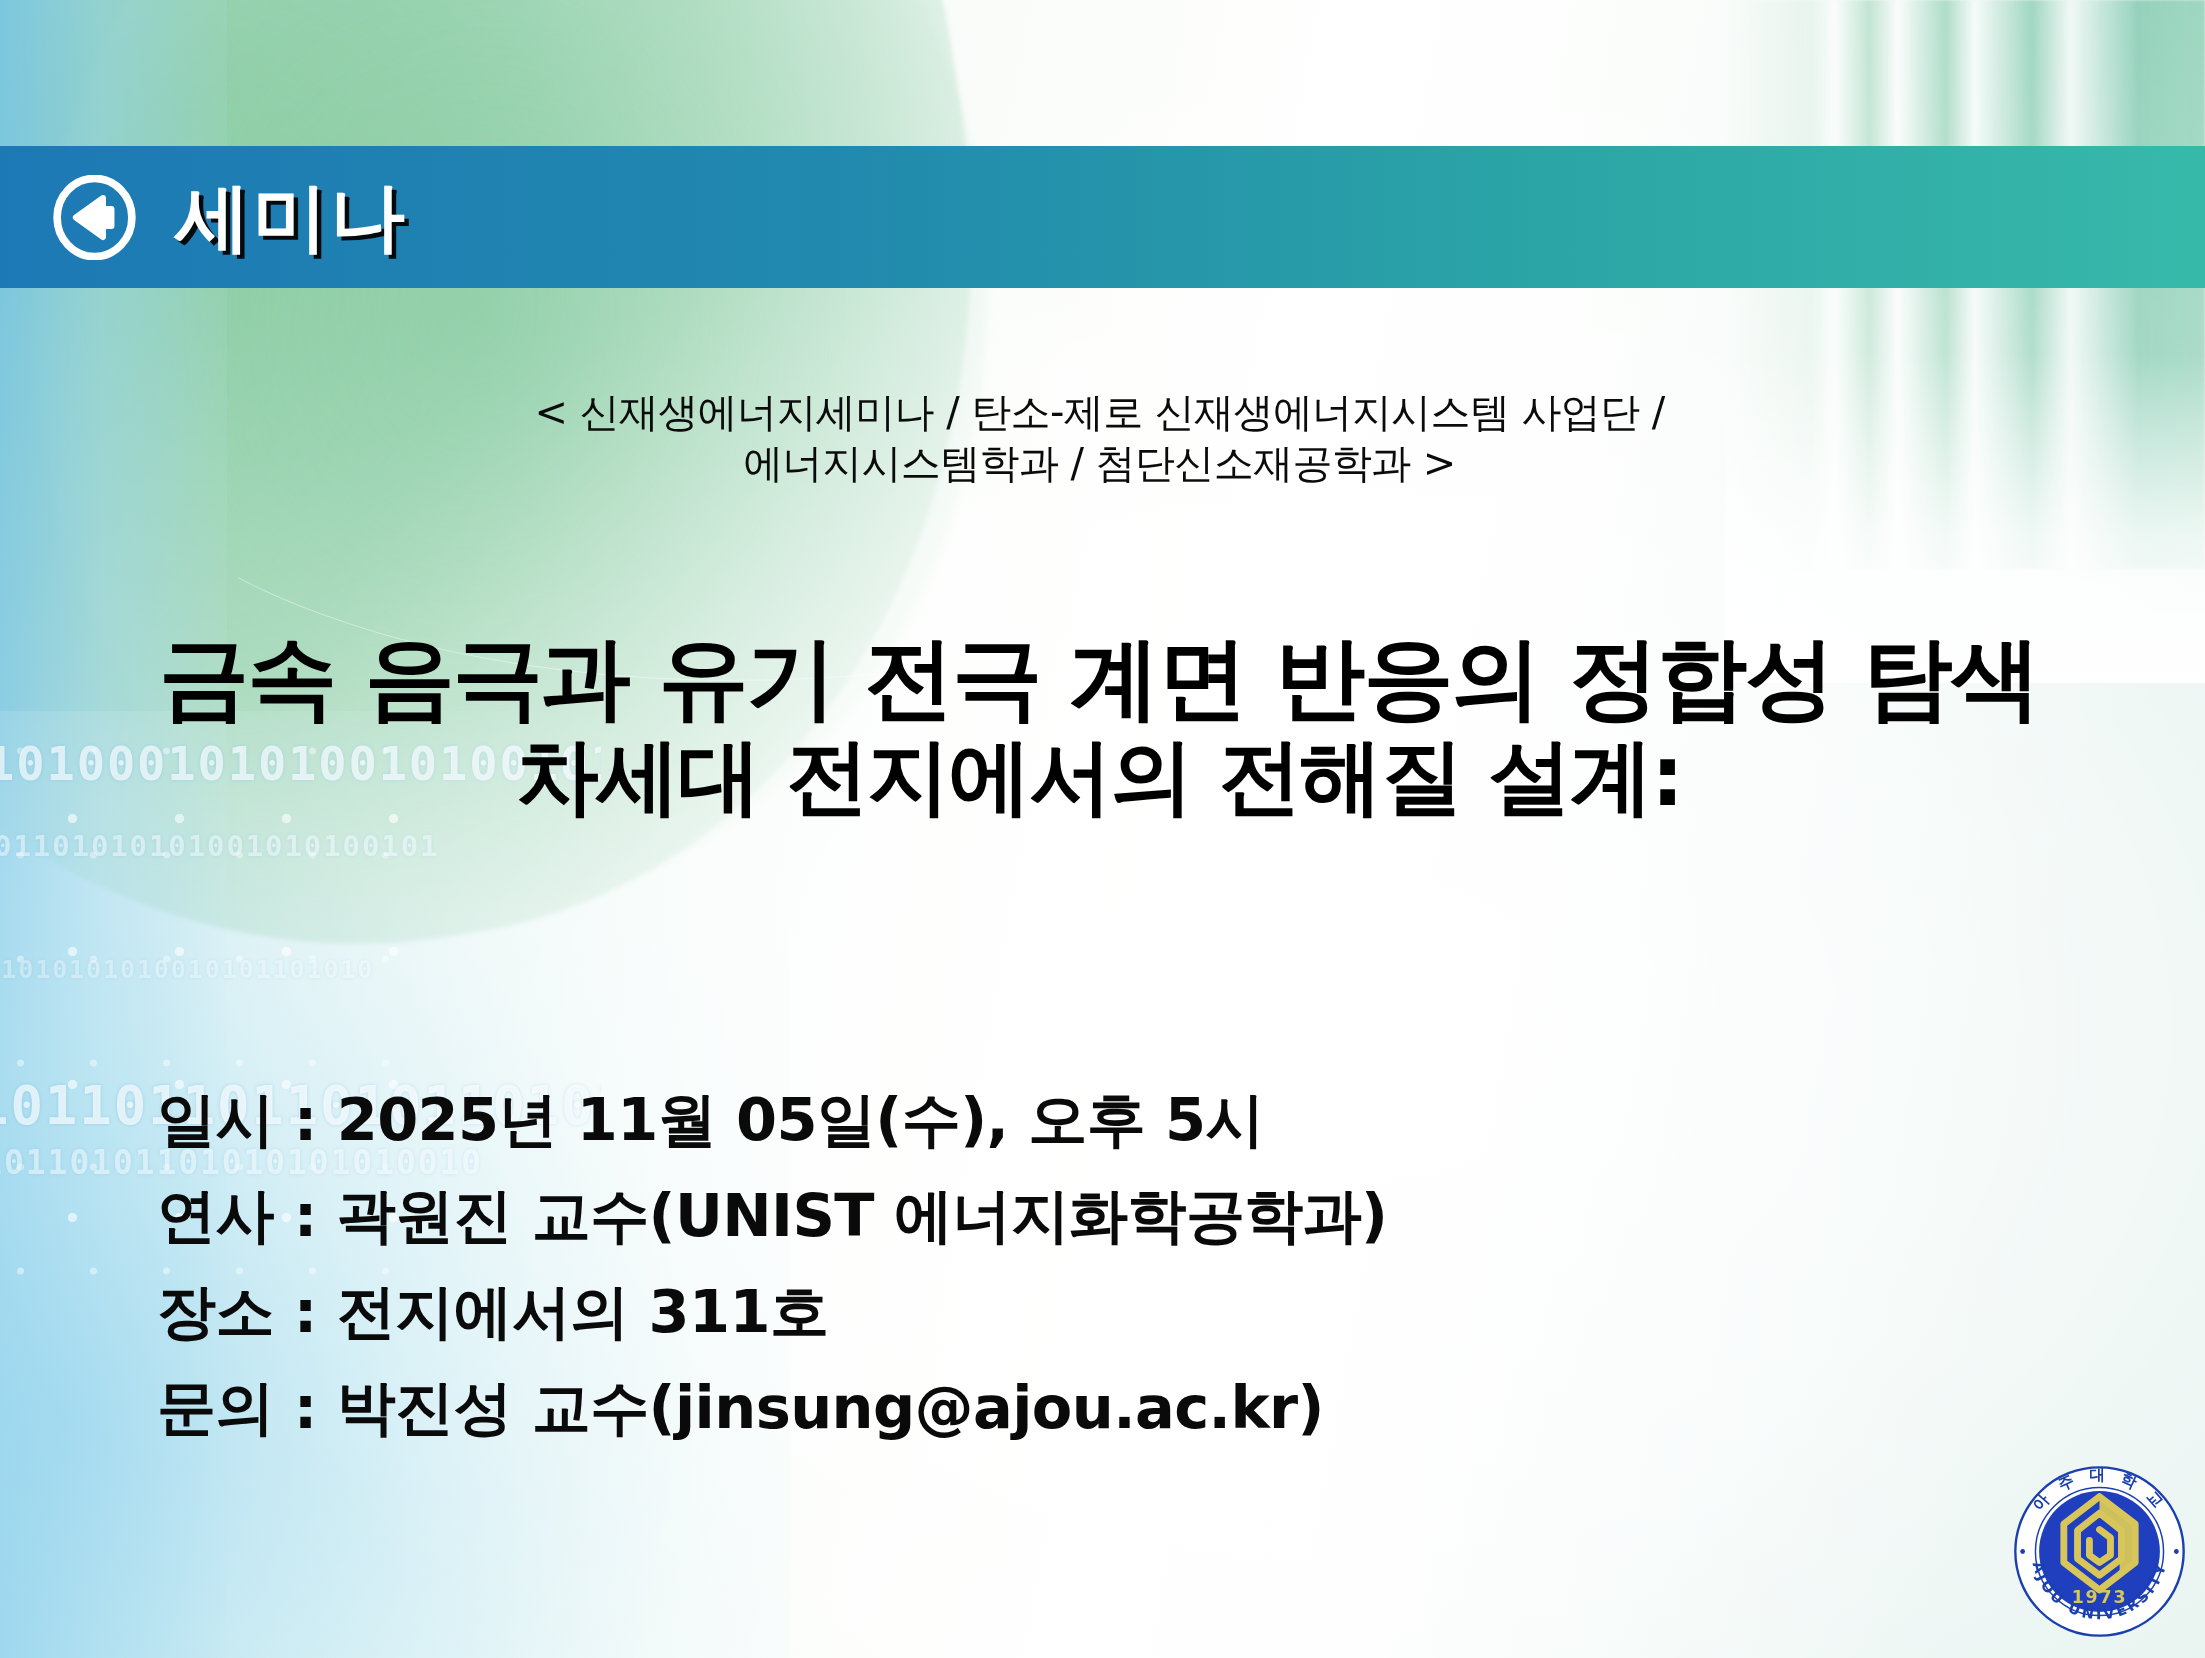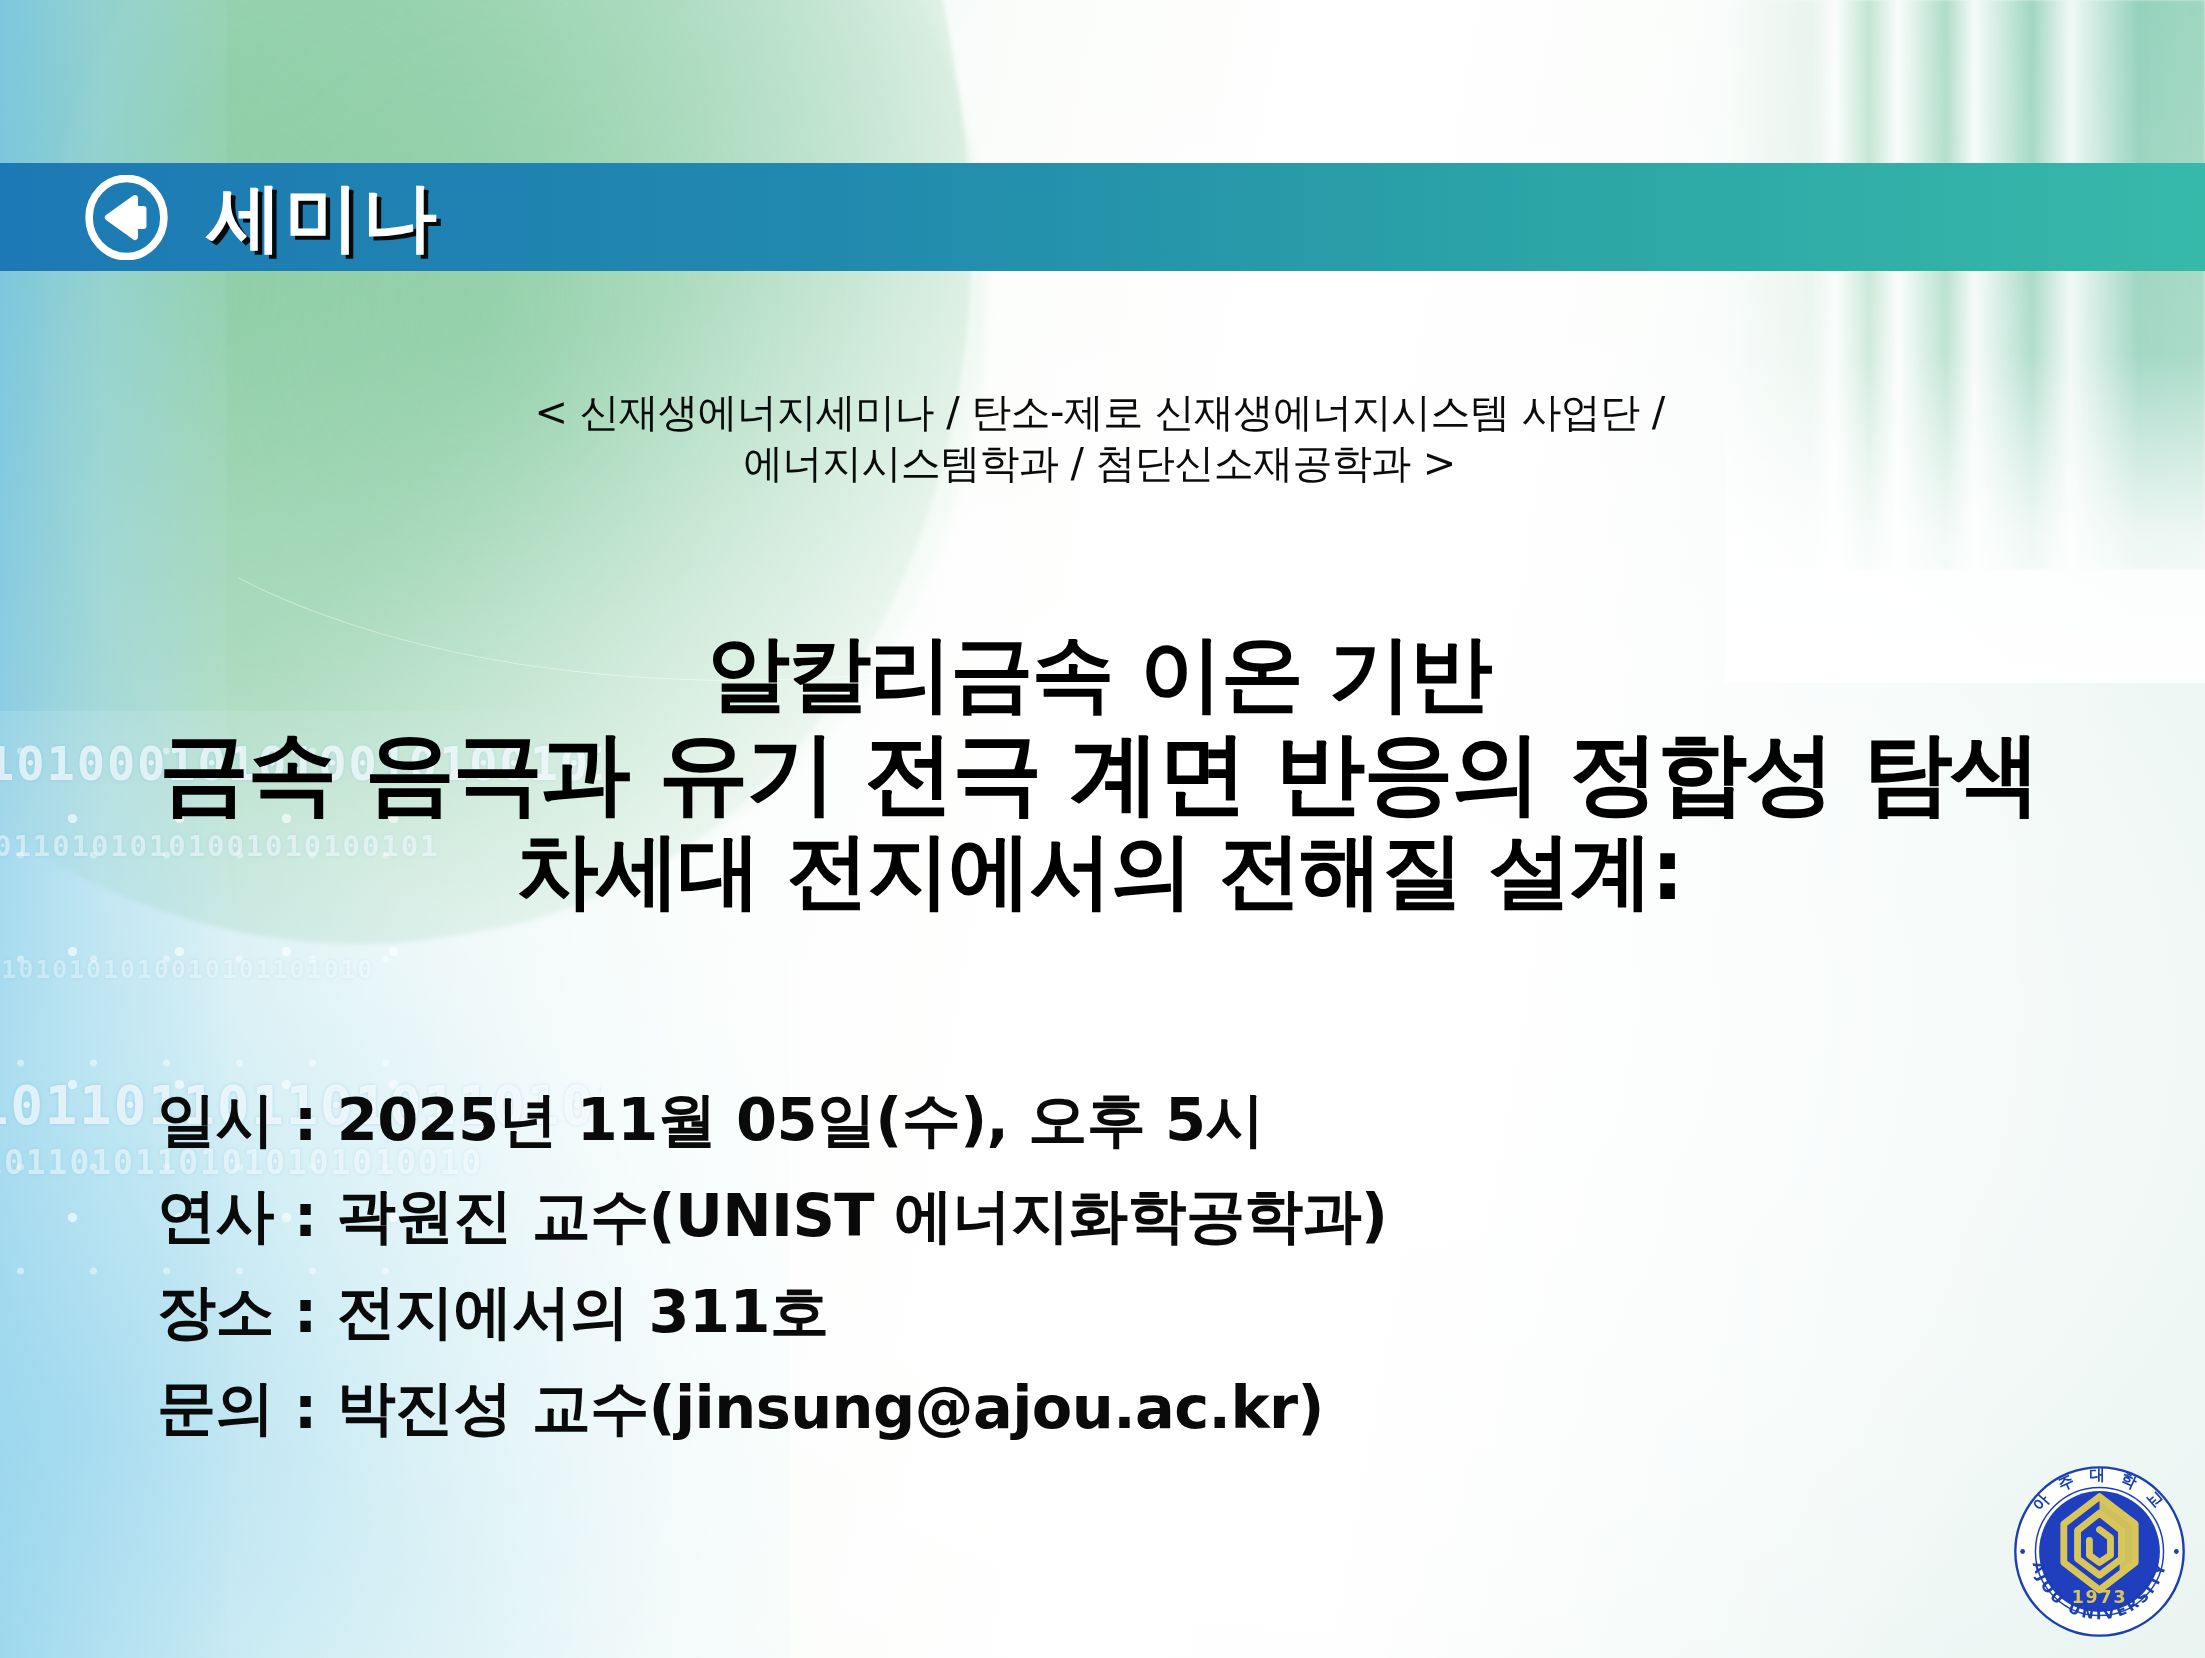--- a/index.html
+++ b/index.html
@@ -198,27 +198,27 @@
       rgba(255,255,255,0.62) 34%,
       rgba(255,255,255,0.18) 62%,
       rgba(255,255,255,0) 88%);
     pointer-events: none;
   }
 
   
   .header-bar {
     position: absolute;
     left: 0;
-    top: 163px;
+    top: 146px;
     width: 2205px;
-    height: 108px;
+    height: 142px;
     background: linear-gradient(90deg, #1d79b5 0%, #2189ae 38%, #2ba5a6 70%, #37b9aa 100%);
     display: flex;
     align-items: center;
-    padding-left: 84px;
+    padding-left: 52px;
     box-sizing: border-box;
   }
   .back-icon {
     width: 85px;
     height: 85px;
     flex: 0 0 auto;
     display: block;
   }
   .header-title {
     margin-left: 38px;
@@ -327,21 +327,20 @@
   </div>
 
   <div class="content">
 
     <div class="subtitle">
       <span class="line">&lt; 신재생에너지세미나 / 탄소-제로 신재생에너지시스템 사업단 /</span>
       <span class="line">에너지시스템학과 / 첨단신소재공학과 &gt;</span>
     </div>
 
     <div class="main-title">
-      <span class="tline t1">알칼리금속 이온 기반</span>
       <span class="tline t3">금속 음극과 유기 전극 계면 반응의 정합성 탐색</span>
       <span class="tline t2">차세대 전지에서의 전해질 설계:</span>
     </div>
 
     <div class="details">
       <span class="dline">일시 : 2025년 11월 05일(수), 오후 5시</span>
       <span class="dline">연사 : 곽원진 교수(UNIST 에너지화학공학과)</span>
       <span class="dline">장소 : 전지에서의 311호</span>
       <span class="dline">문의 : 박진성 교수(jinsung@ajou.ac.kr)</span>
     </div>

